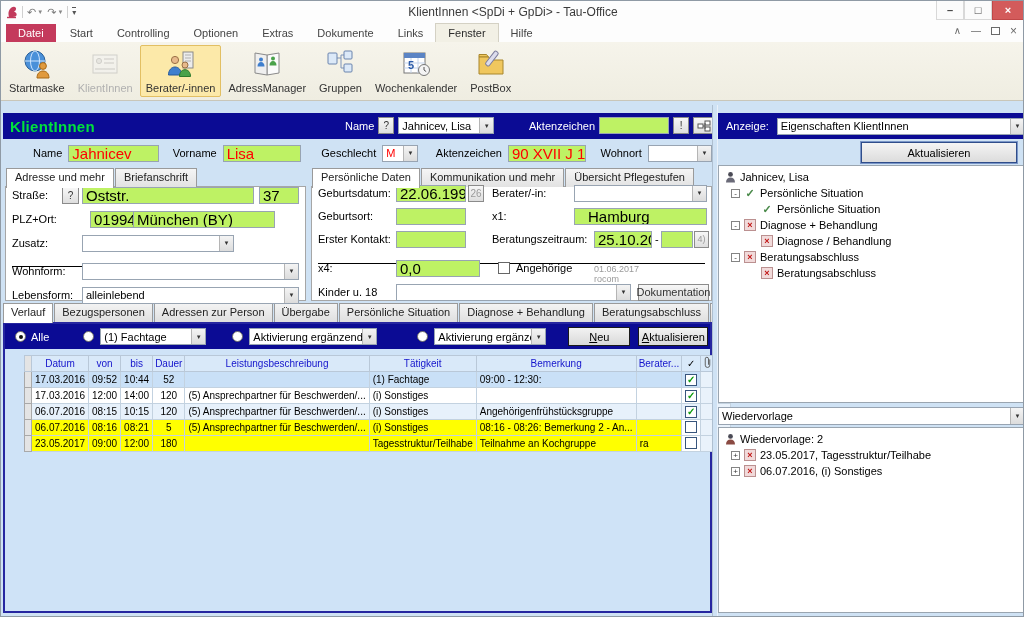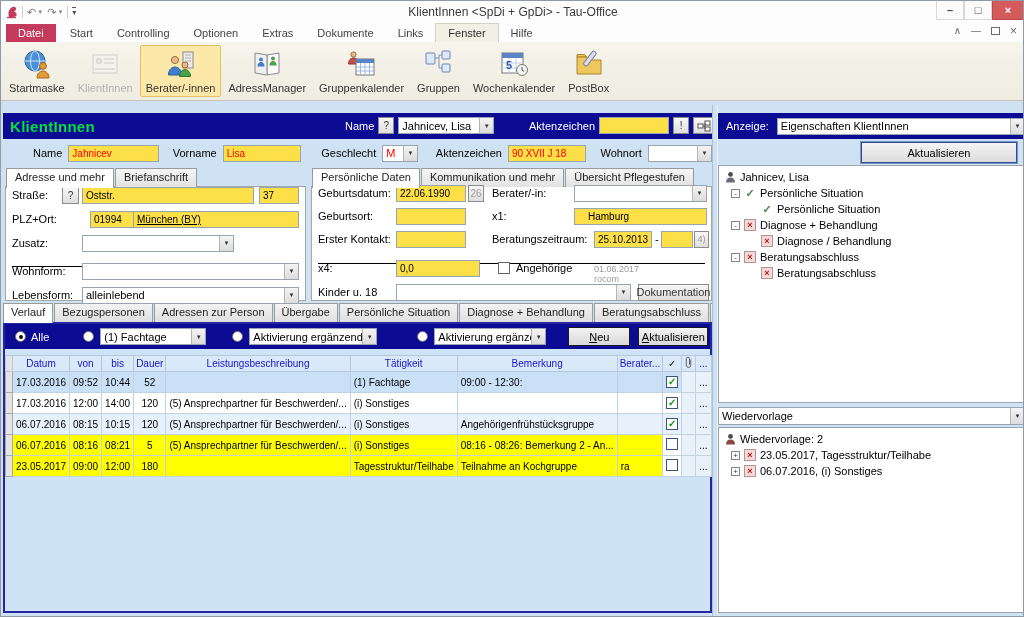--- a/index.html
+++ b/index.html
@@ -39,21 +39,21 @@
   .rbtn.disabled .ricon { opacity:.45; }
 
   
   .splitter { position:absolute; top:104px; left:711px; width:6px; height:513px; background:#cfe2f4; border-left:1px solid #aebfd0; border-right:1px solid #e9f1fa; }
 
   
   .navybar { position:absolute; background:#0b0b94; height:26px; display:flex; align-items:center; }
   .navybar .green-title { color:#00e13c; font-weight:bold; font-size:15px; padding-left:7px; letter-spacing:.3px; }
   .wlabel { color:#fff; font-size:11px; }
 
-  .input { background:#fde047; border:1px solid #98a4b2; font-size:10px; color:#000; display:flex; align-items:center; padding:0 3px; height:17px; overflow:hidden; white-space:nowrap; }
+  .input { background:#bef264; border:1px solid #98a4b2; font-size:15px; color:#000; display:flex; align-items:center; padding:0 3px; height:17px; overflow:hidden; white-space:nowrap; }
   .input.red { color:#f00; }
   .combo { background:#fff; border:1px solid #98a4b2; height:17px; display:flex; align-items:center; font-size:11px; overflow:hidden; }
   .combo .val { flex:1; padding:0 3px; white-space:nowrap; overflow:hidden; }
   .combo .arrow { width:14px; align-self:stretch; background:linear-gradient(#f4f4f4,#dcdcdc); border-left:1px solid #b5b5b5; display:flex; align-items:center; justify-content:center; font-size:6px; color:#333; }
   .sbtn { background:linear-gradient(#f7f7f7,#dedede); border:1px solid #8b8b8b; font-size:10px; color:#333; display:flex; align-items:center; justify-content:center; height:17px; }
 
   
   .client-row { position:absolute; top:140px; left:2px; width:709px; height:24px; display:flex; align-items:center; gap:6px; padding-left:30px; }
   .flabel { font-size:11px; color:#000; white-space:nowrap; }
 
@@ -74,23 +74,23 @@
 
   
   .vpanel { position:absolute; top:321px; left:2px; width:709px; height:291px; background:#cfe3f7; border:2px solid #2626a0; }
   .filterbar { position:absolute; top:0; left:0; right:0; height:25px; background:#0b0b94; display:flex; align-items:center; }
   .radio { width:11px; height:11px; border-radius:50%; background:#fff; border:1px solid #6a6a6a; position:relative; flex:none; }
   .radio.on:after { content:""; position:absolute; left:3px; top:3px; width:4px; height:4px; border-radius:50%; background:#111; }
   .fbtn { background:linear-gradient(#f2f2f2,#d9d9d9); border:1px solid #1a1a1a; font-size:11px; display:flex; align-items:center; justify-content:center; height:19px; }
   .fbtn u { text-decoration:underline; }
 
   
-  table.vt { border-collapse:collapse; table-layout:fixed; position:absolute; top:31px; left:0; font-size:10px; background:#fff; }
+  table.vt { border-collapse:collapse; table-layout:fixed; position:absolute; top:31px; left:19px; font-size:10px; background:#fff; }
   table.vt th { background:#d9e9f9; color:#1414cc; font-weight:normal; border:1px solid #b9c8d8; height:16px; padding:0 2px; overflow:hidden; white-space:nowrap; }
-  table.vt td { border:1px solid #c3d2e0; height:21px; padding:0 3px; overflow:hidden; white-space:nowrap; color:#000; }
+  table.vt td { border:1px solid #c3d2e0; height:16px; padding:0 3px; overflow:hidden; white-space:nowrap; color:#000; }
   table.vt td.sel { background:#e4e4e4; border-color:#a9a9a9; }
   tr.r-selected td.c { background:#c9e0f7; }
   tr.r-white td.c { background:#ffffff; }
   tr.r-alt td.c { background:#e7f1fb; }
   tr.r-yellow td.c { background:#ffff00; }
   td.util { background:#e9f2fb !important; text-align:center; color:#333; }
   .tcb { width:12px; height:12px; border:1px solid #38557c; background:#fff; display:inline-flex; align-items:center; justify-content:center; font-size:10px; color:#0a9a0a; font-weight:bold; line-height:10px; }
 
   
   .rp-refresh { position:absolute; top:141px; left:860px; width:156px; height:21px; background:linear-gradient(#f4f4f4,#dcdcdc); border:1px solid #2f4d8a; outline:1px solid #7a96c8; font-size:11px; display:flex; align-items:center; justify-content:center; }
@@ -207,38 +207,20 @@
             <svg width="30" height="30">
               <path d="M15 6 L27 4 L27 24 L15 26 Z" fill="#fbfbfb" stroke="#8a8a8a"></path>
               <path d="M15 6 L3 4 L3 24 L15 26 Z" fill="#efefef" stroke="#8a8a8a"></path>
               <circle cx="9" cy="10.5" r="2" fill="#3f7fce"></circle>
               <path d="M5.5 17.5c0-3 1.6-4.6 3.5-4.6s3.5 1.6 3.5 4.6z" fill="#3f7fce"></path>
               <circle cx="21" cy="9.5" r="2" fill="#4aa24a"></circle>
               <path d="M17.5 16.5c0-3 1.6-4.6 3.5-4.6s3.5 1.6 3.5 4.6z" fill="#4aa24a"></path>
             </svg>
           </span>
           <span class="rlabel">AdressManager</span>
-        </div>
-        <div class="rbtn normal">
-          <span class="ricon">
-            <svg width="30" height="30">
-              <circle cx="6.5" cy="5.5" r="2.6" fill="#e7b98a" stroke="#9a7046"></circle>
-              <path d="M1.5 15c0-3.8 2.1-6 5-6s5 2.2 5 6z" fill="#c2504a" stroke="#8c3531"></path>
-              <rect x="9" y="10" width="18" height="16" fill="#fff" stroke="#777"></rect>
-              <rect x="9" y="10" width="18" height="4" fill="#5b84c4"></rect>
-              <g stroke="#9db8dd">
-                <line x1="9" y1="18" x2="27" y2="18"></line>
-                <line x1="9" y1="22" x2="27" y2="22"></line>
-                <line x1="13.5" y1="14" x2="13.5" y2="26"></line>
-                <line x1="18" y1="14" x2="18" y2="26"></line>
-                <line x1="22.5" y1="14" x2="22.5" y2="26"></line>
-              </g>
-            </svg>
-          </span>
-          <span class="rlabel">Gruppenkalender</span>
         </div>
         <div class="rbtn normal">
           <span class="ricon">
             <svg width="30" height="30">
               <g stroke="#7d93b8" fill="none">
                 <path d="M12 9 h4 v-3 h3"></path>
                 <path d="M16 9 v10 h3"></path>
               </g>
               <g stroke="#6a84ad" fill="#dce9f8">
                 <rect x="3" y="4" width="9" height="11" rx="1"></rect>
@@ -342,21 +324,21 @@
       </div>
     <div class="grow" style="top:8px;">
       <span class="flabel" style="left:6px;">Straße:</span>
       <span class="sbtn" style="position:absolute;left:56px;width:17px;">?</span>
       <span class="input" style="position:absolute;left:76px;width:172px;">Oststr.</span>
       <span class="input" style="position:absolute;left:253px;width:40px;">37</span>
     </div>
     <div class="grow" style="top:32px;">
       <span class="flabel" style="left:6px;">PLZ+Ort:</span>
       <span class="input" style="position:absolute;left:84px;width:46px;">01994</span>
-      <span class="input" style="position:absolute;left:127px;width:166px;text-decoration:underline;">München (BY)</span>
+      <span class="input" style="position:absolute;left:127px;width:142px;">München (BY)</span>
     </div>
     <div class="grow" style="top:56px;">
       <span class="flabel" style="left:6px;">Zusatz:</span>
       <span class="combo" style="position:absolute;left:76px;width:152px;">
           <span class="val"></span>
           <span class="arrow">▼</span>
         </span>
     </div>
     <div class="hline" style="top:79px;"></div>
     <div class="grow" style="top:84px;">

